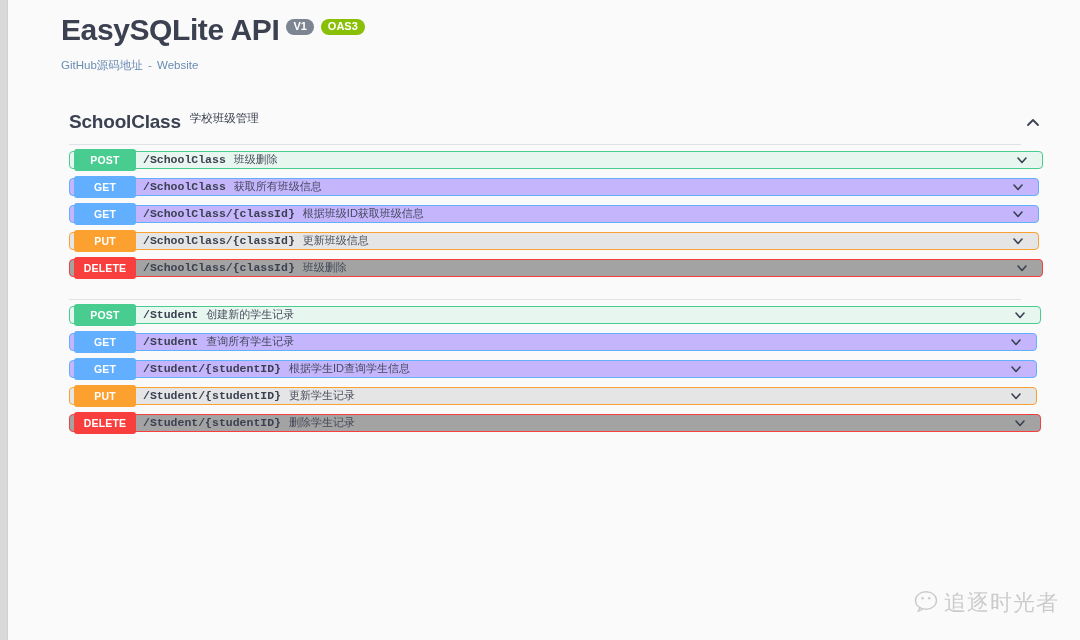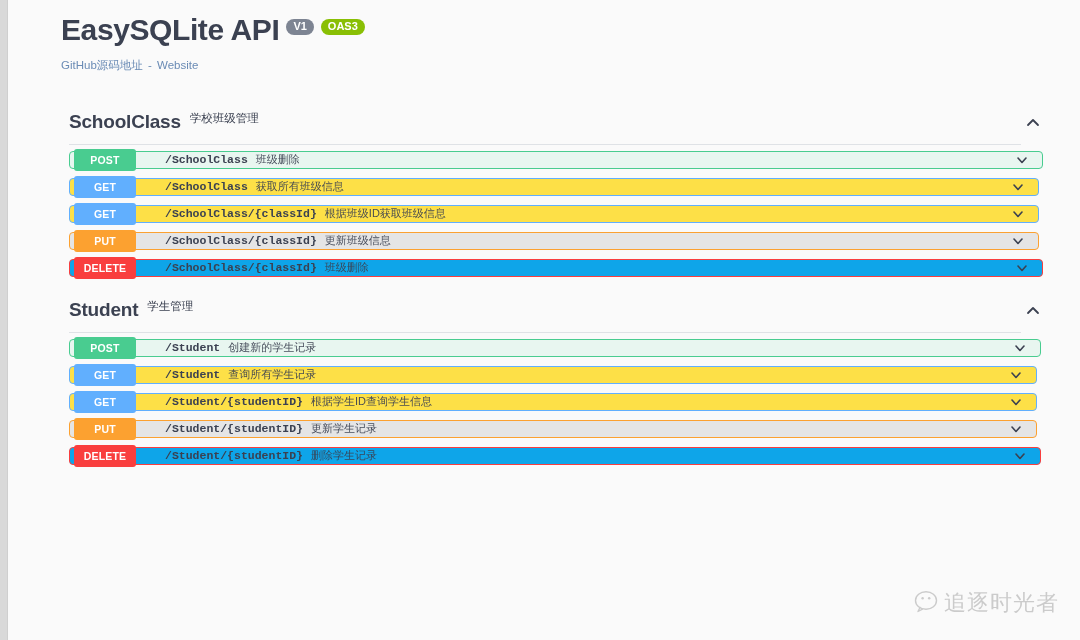--- a/index.html
+++ b/index.html
@@ -168,21 +168,21 @@
     border-radius: 3px;
     font-family: "Liberation Sans", sans-serif;
     letter-spacing: 0.2px;
   }
 
   .op-path {
     font-family: "Liberation Mono", "DejaVu Sans Mono", monospace;
     font-size: 11.5px;
     font-weight: bold;
     color: #3b4151;
-    margin-left: 29px;
+    margin-left: 7px;
     white-space: nowrap;
   }
 
   .op-summary {
     font-size: 11px;
     color: #3b4151;
     margin-left: 8px;
     white-space: nowrap;
     opacity: 0.92;
   }
@@ -196,23 +196,23 @@
     justify-content: center;
   }
 
   
   .m-post   { background: #49cc90; }
   .m-get    { background: #61affe; }
   .m-put    { background: #fca130; }
   .m-delete { background: #f93e3e; }
 
   .row-post   { background: #e8f6f0; border-color: #49cc90; }
-  .row-get    { background: #fde047; border-color: #61affe; }
+  .row-get    { background: #c4b5fd; border-color: #61affe; }
   .row-put    { background: #e5e5e5; border-color: #fca130; }
-  .row-delete { background: #0ea5e9; border-color: #f93e3e; }
+  .row-delete { background: #a3a3a3; border-color: #f93e3e; }
 
   
   .w-post   { width: 974px; }
   .w-get    { width: 970px; }
   .w-put    { width: 970px; }
   .w-delete { width: 974px; }
 
   .sec-student .w-post   { width: 972px; }
   .sec-student .w-get    { width: 968px; }
   .sec-student .w-put    { width: 968px; }
@@ -326,31 +326,20 @@
           <svg width="14" height="14" viewBox="0 0 14 14" aria-hidden="true">
             <polyline points="3,5 7,9.5 11,5" fill="none" stroke="#3b4151" stroke-width="1.6" stroke-linecap="round" stroke-linejoin="round"></polyline>
           </svg>
         </span>
       </div>
 
     </div>
   </div>
 
   <div class="tag-section sec-student">
-    <div class="tag-header">
-      <span class="tag-name">Student</span>
-      <span class="tag-desc">学生管理</span>
-      <span class="tag-toggle">
-        <span class="chev">
-          <svg width="20" height="20" viewBox="0 0 20 20" aria-hidden="true">
-            <polyline points="5,12 10,7 15,12" fill="none" stroke="#3b4151" stroke-width="1.8" stroke-linecap="round" stroke-linejoin="round"></polyline>
-          </svg>
-        </span>
-      </span>
-    </div>
     <div class="tag-divider"></div>
 
     <div class="ops-list">
 
       <div class="op-row row-post w-post">
         <span class="method m-post">POST</span>
         <span class="op-path">/Student</span>
         <span class="op-summary">创建新的学生记录</span>
         <span class="op-toggle">
           <svg width="14" height="14" viewBox="0 0 14 14" aria-hidden="true">

